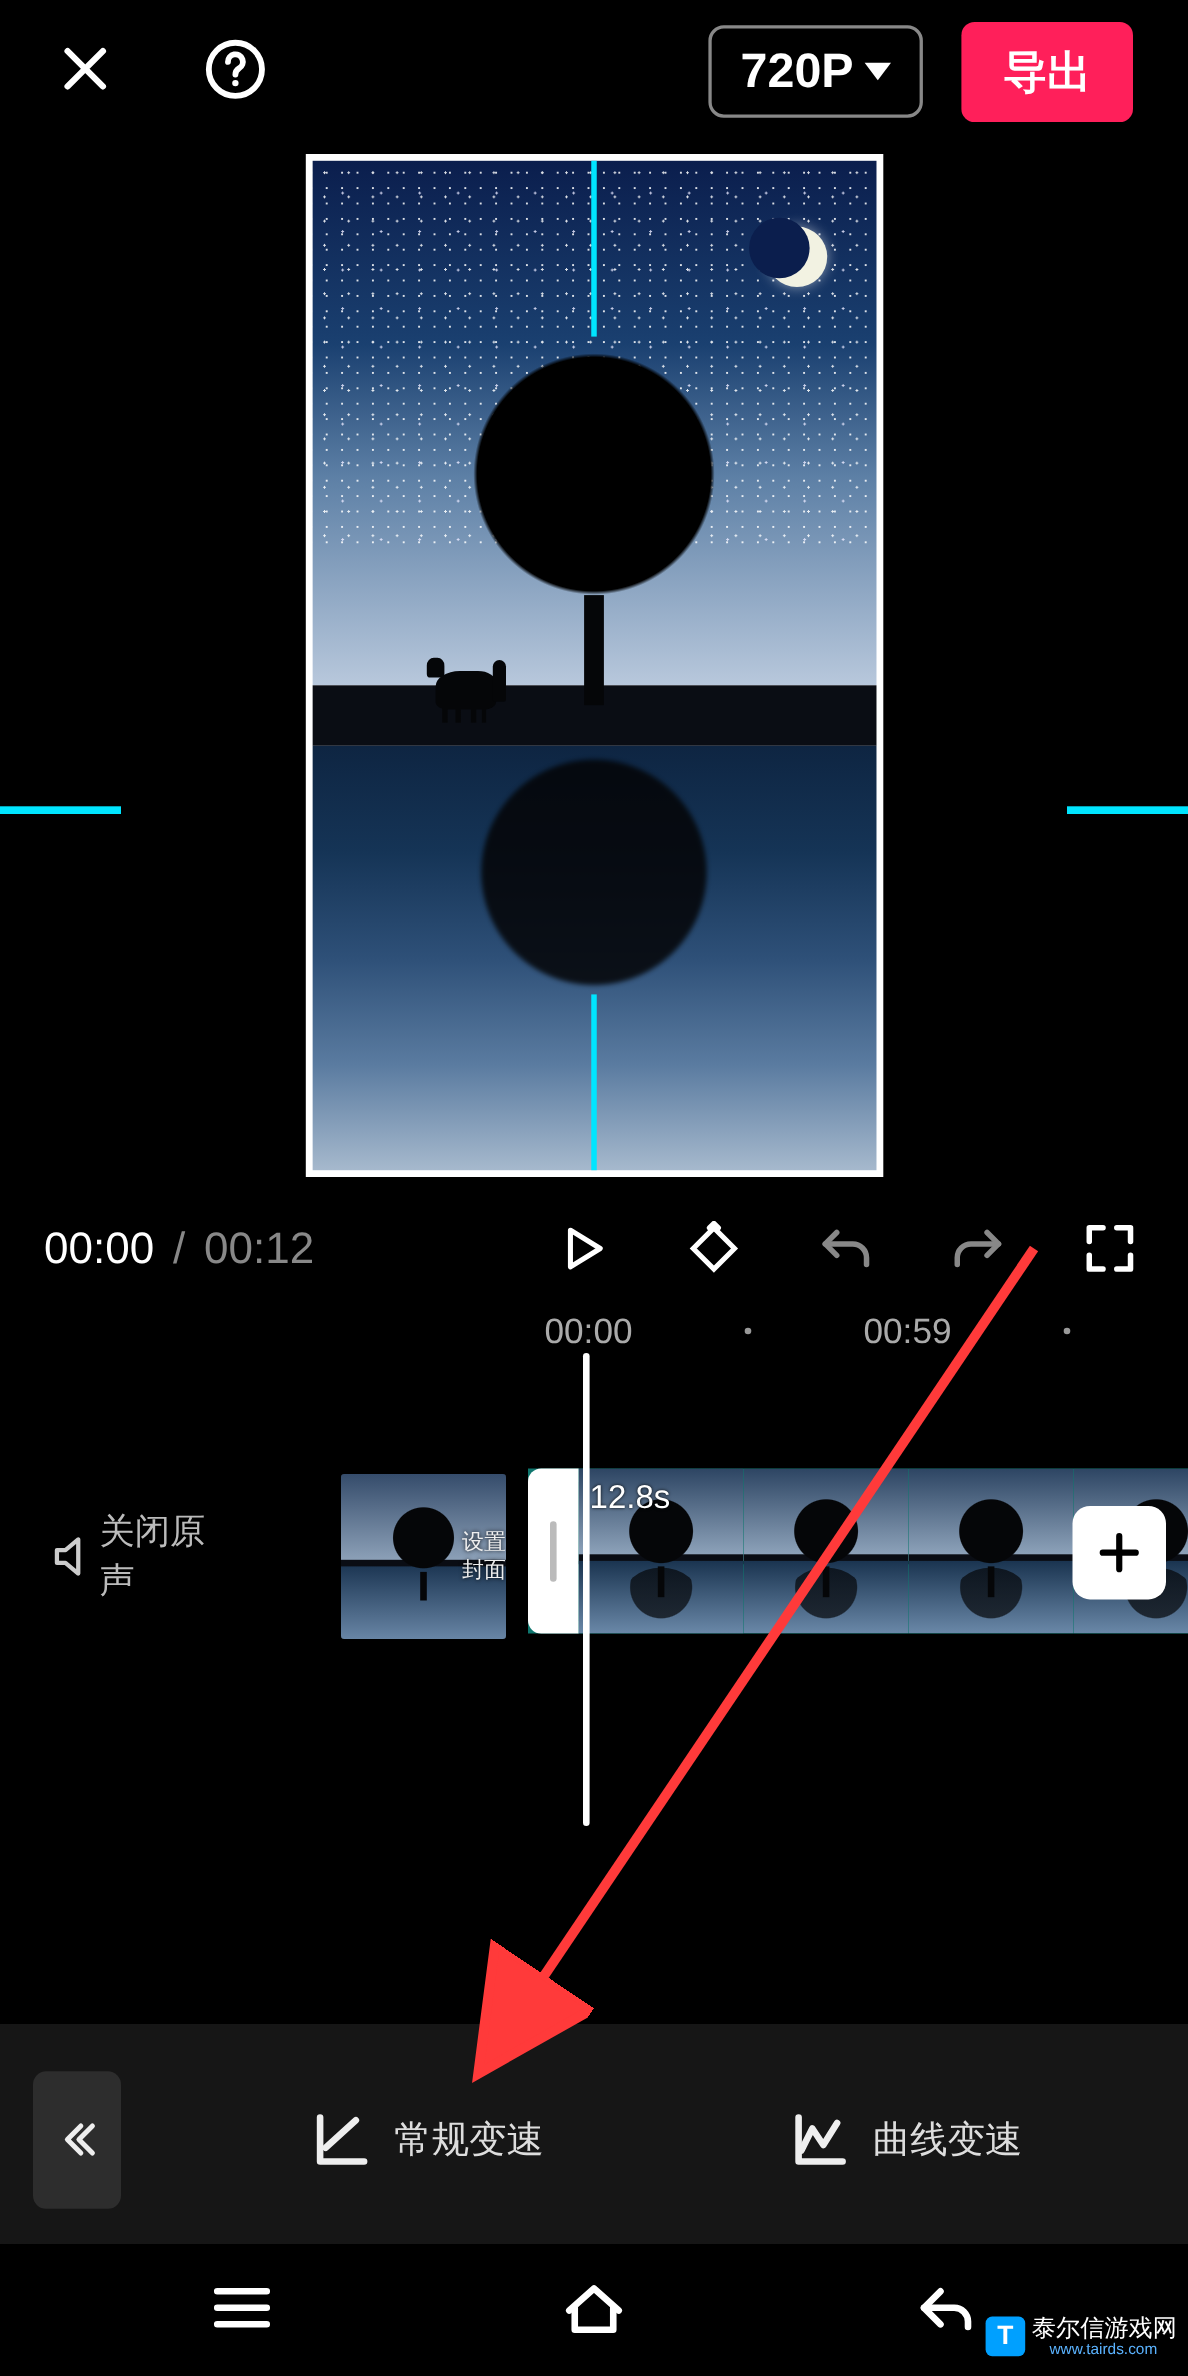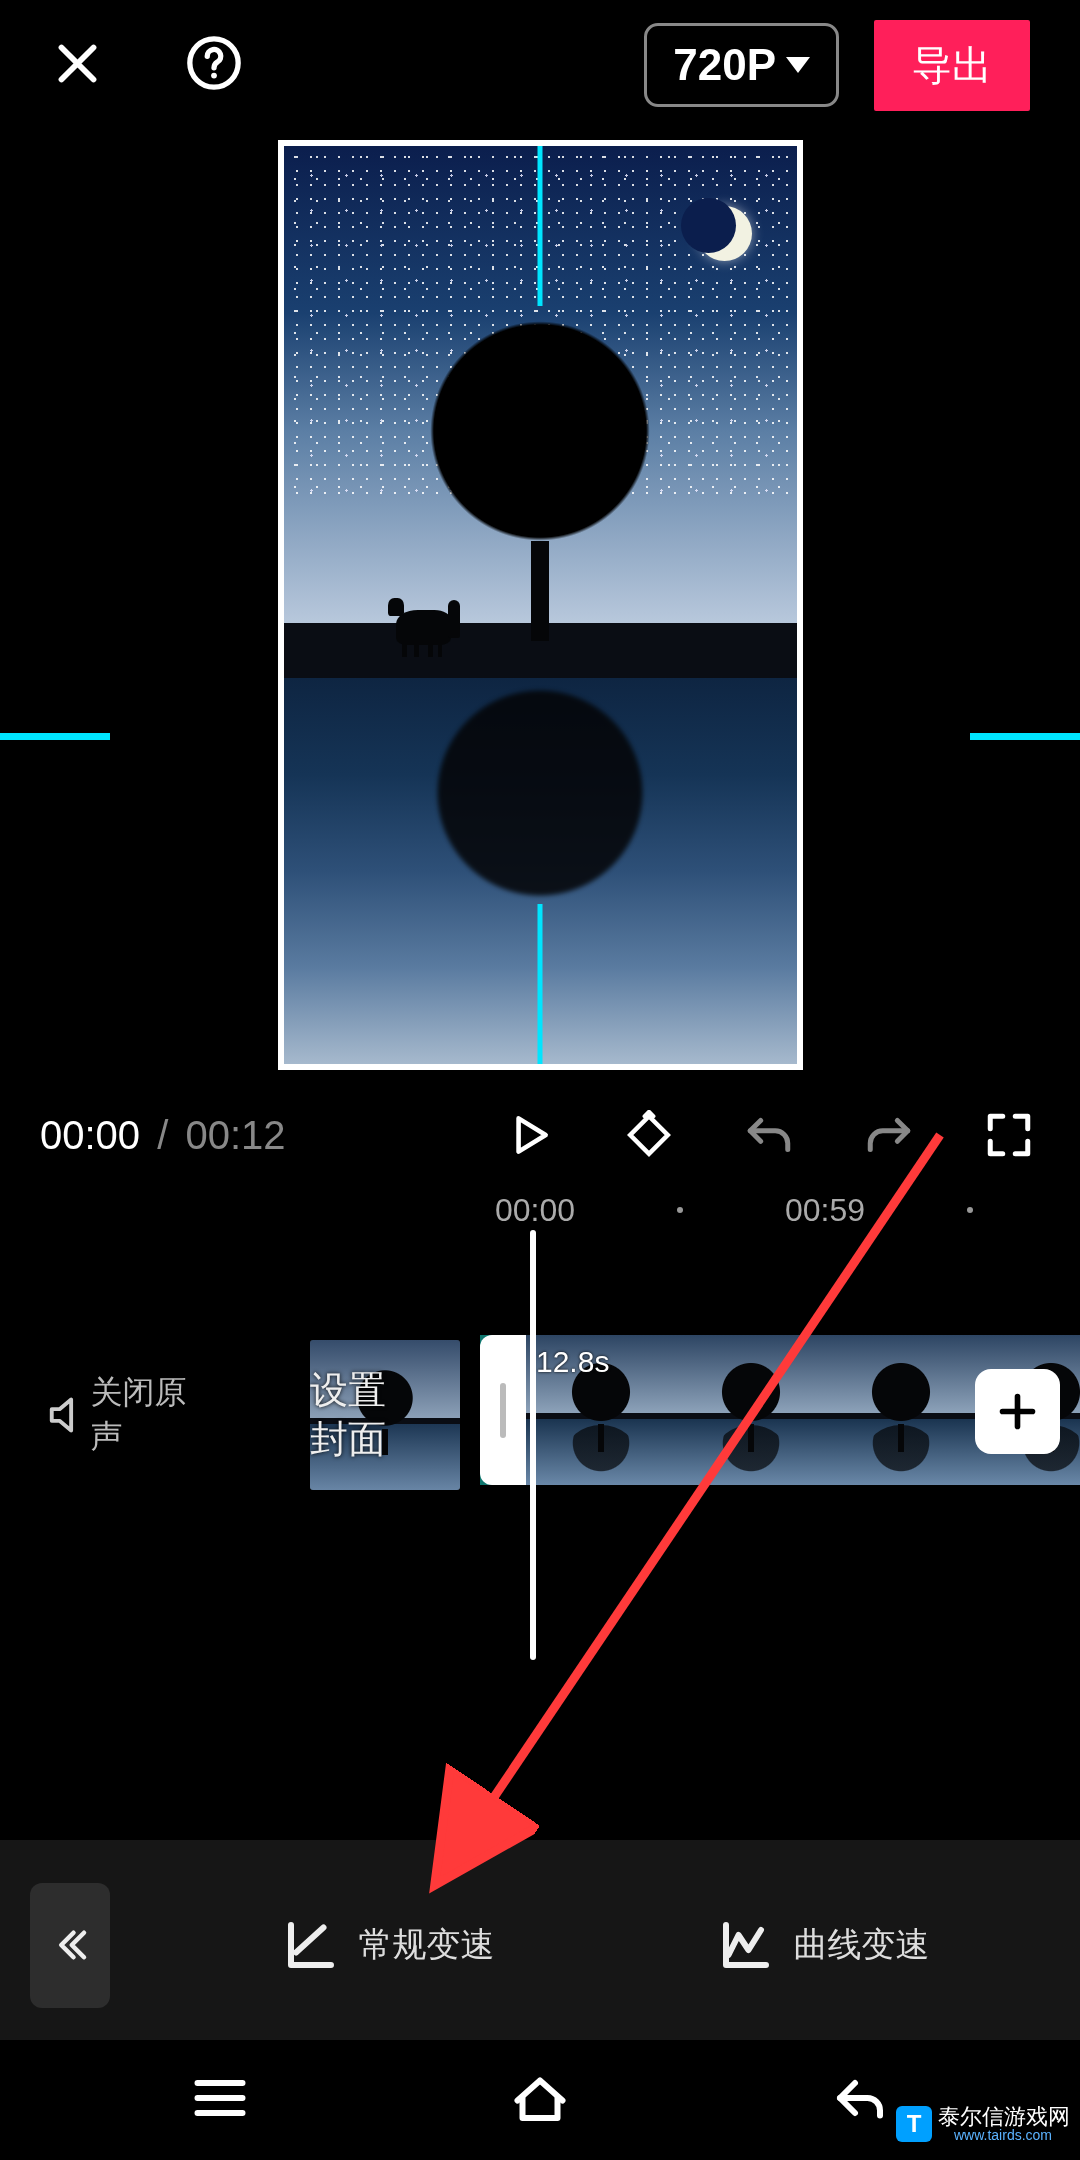--- a/index.html
+++ b/index.html
@@ -41,25 +41,25 @@
   }
   .resolution-btn .tri {
     width: 0; height: 0;
     border-left: 12px solid transparent;
     border-right: 12px solid transparent;
     border-top: 16px solid #fff;
   }
 
   .export-btn {
     background: #ff1f5a;
-    border-radius: 2px;
+    border-radius: 12px;
     padding: 18px 38px;
     font-size: 40px;
     color: #fff;
-    font-weight: 400;
+    font-weight: 700;
   }
 
   
   .preview-area {
     position: absolute;
     top: 135px;
     left: 0; right: 0;
     height: 940px;
     display: flex;
     justify-content: center;
@@ -274,24 +274,24 @@
     flex-direction: row;
     align-items: center;
     gap: 0;
     padding-left: 44px;
   }
   .mute-col .label { font-size: 32px; color: #bbb; }
   .cover-thumb {
     width: 150px; height: 150px;
     background: #1a1a1a;
     display: flex;
-    align-items: flex-start;
+    align-items: flex-end;
     justify-content: center;
     flex-direction: column;
-    font-size: 38px;
+    font-size: 20px;
     color: #eee;
     position: relative;
     margin-left: 105px;
     flex-shrink: 0;
     overflow: hidden;
     border-radius: 3px;
   }
   .cover-thumb .mini { position: absolute; inset: 0; }
   .cover-thumb .mini .sky { height: 54%; background: linear-gradient(180deg,#354c6b 0%,#8fa3ba 100%); }
   .cover-thumb .mini .ground { top:52%; height:8%; background:#0a0d14; }

